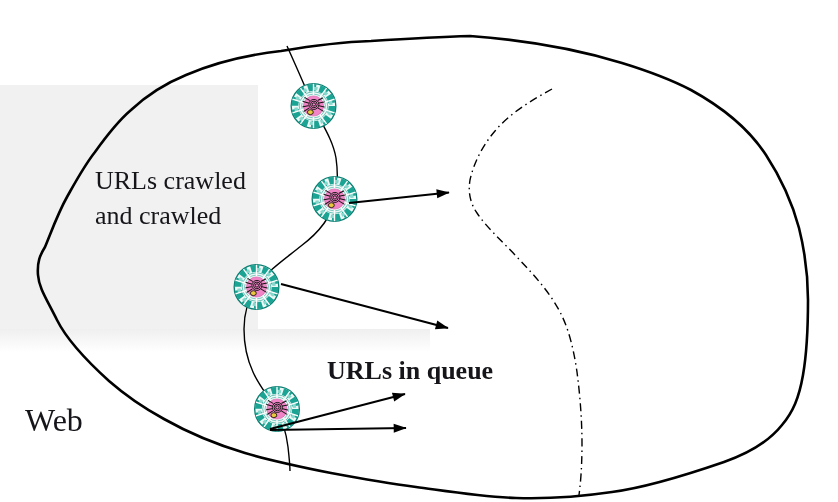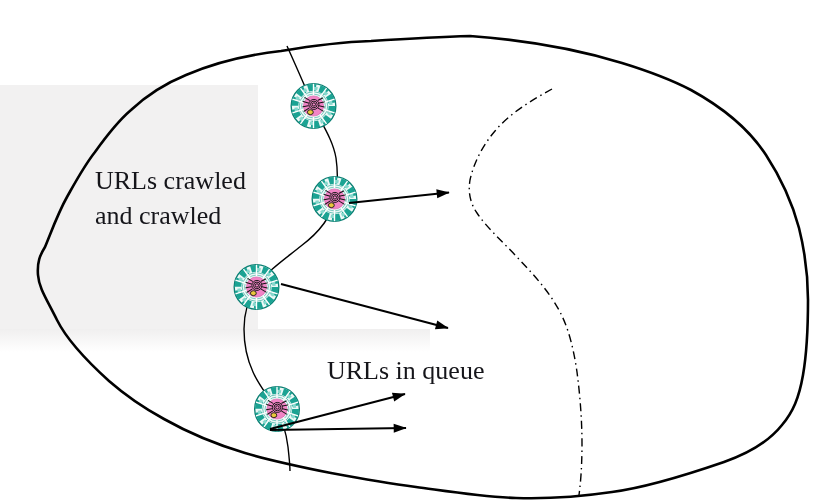--- a/index.html
+++ b/index.html
@@ -30,20 +30,21 @@
     left: 95px;
     top: 163px;
     font-size: 26px;
     line-height: 35px;
   }
   #label-crawled span { display: block; }
   #label-queue {
     left: 327px;
     top: 356px;
     font-size: 26px;
+    font-weight: bold;
   }
   #label-web {
     left: 25px;
     top: 402px;
     font-size: 32px;
   }
 </style>
 </head>
 <body>
 
@@ -172,14 +173,15 @@
     </g>
   </svg>
 
   <div class="label" id="label-crawled">
     <span>URLs crawled</span>
     <span>and crawled</span>
   </div>
 
   <div class="label" id="label-queue">URLs in queue</div>
 
+  <div class="label" id="label-web">Web</div>
 
 </div>
 
 </body></html>

